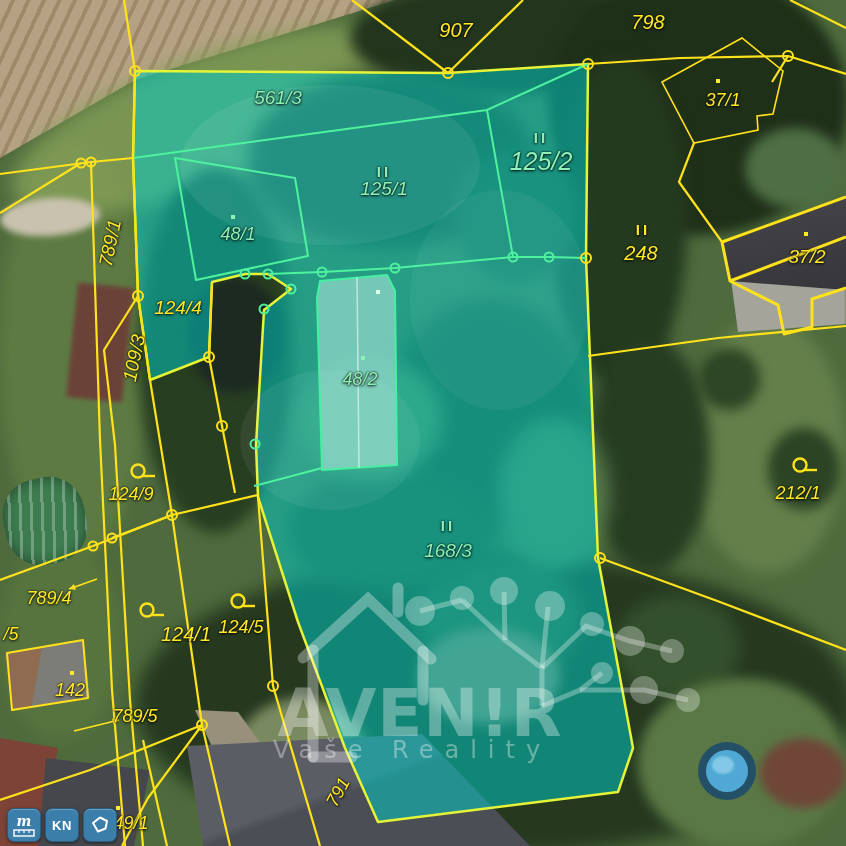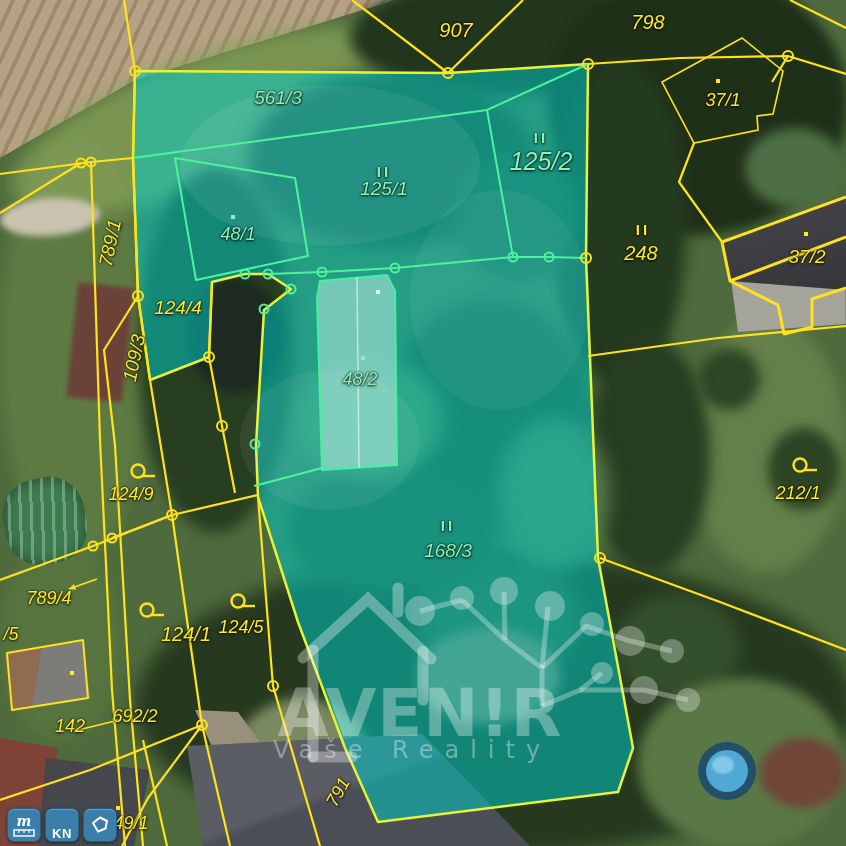--- a/index.html
+++ b/index.html
@@ -264,22 +264,22 @@
       <div class="lbl yellow" style="left: 641px; top: 253px; font-size: 20px;">248</div>
       <div class="lbl yellow" style="left: 807px; top: 256px; font-size: 19px; text-align: right;">37/2</div>
       <div class="lbl yellow" style="left: 798px; top: 493px; font-size: 18px;">212/1</div>
       <div class="lbl yellow" style="left: 110px; top: 243px; font-size: 19px; transform: translate(-50%, -50%) rotate(-78deg);">789/1</div>
       <div class="lbl yellow" style="left: 134px; top: 358px; font-size: 19px; transform: translate(-50%, -50%) rotate(-78deg);">109/3</div>
       <div class="lbl yellow" style="left: 178px; top: 307px; font-size: 19px; text-align: center;">124/4</div>
       <div class="lbl yellow" style="left: 131px; top: 494px; font-size: 18px;">124/9</div>
       <div class="lbl yellow" style="left: 49px; top: 598px; font-size: 18px;">789/4</div>
       <div class="lbl yellow" style="left: 11px; top: 634px; font-size: 18px;">/5</div>
       <div class="lbl yellow" style="left: 149px; top: 634px; font-size: 20px; margin-left: 37px;">124/1</div>
-      <div class="lbl yellow" style="left: 70px; top: 690px; font-size: 18px; margin-top: 36px;">142</div>
-      <div class="lbl yellow" style="left: 135px; top: 716px; font-size: 18px;">692/2</div>
+      <div class="lbl yellow" style="left: 70px; top: 690px; font-size: 18px;">142</div>
+      <div class="lbl yellow" style="left: 135px; top: 716px; font-size: 18px;">789/5</div>
       <div class="lbl yellow" style="left: 241px; top: 627px; font-size: 18px;">124/5</div>
       <div class="lbl yellow" style="left: 338px; top: 792px; font-size: 18px; transform: translate(-50%, -50%) rotate(-62deg);">791</div>
       <div class="lbl yellow" style="left: 131px; top: 823px; font-size: 18px;">49/1</div>
       <div class="lbl green" style="left: 278px; top: 97px; font-size: 19px;">561/3</div>
       <div class="lbl green marker" style="left: 384px; top: 171px; font-size: 15px;">II</div>
       <div class="lbl green" style="left: 384px; top: 188px; font-size: 19px;">125/1</div>
       <div class="lbl green marker" style="left: 541px; top: 137px; font-size: 15px;">II</div>
       <div class="lbl green" style="left: 541px; top: 161px; font-size: 25px;">125/2</div>
       <div class="lbl green" style="left: 238px; top: 234px; font-size: 18px;">48/1</div>
       <div class="lbl green" style="left: 360px; top: 379px; font-size: 18px;">48/2</div>
@@ -287,21 +287,21 @@
       <div class="lbl green" style="left: 448px; top: 550px; font-size: 19px;">168/3</div>
     </div>
 
   <div class="mapbtn" style="left:7px;">
     <span class="m-glyph">m</span>
     <svg width="22" height="8" viewBox="0 0 22 8">
       <rect x="1" y="1" width="20" height="6" fill="none" stroke="#fff" stroke-width="1.4"></rect>
       <path d="M6,1 L6,4 M11,1 L11,4 M16,1 L16,4" stroke="#fff" stroke-width="1.2"></path>
     </svg>
   </div>
-  <div class="mapbtn" style="left:45px;justify-content:flex-end;">
+  <div class="mapbtn" style="left:45px;">
     <span class="txt">KN</span>
   </div>
   <div class="mapbtn" style="left:83px;">
     <svg width="20" height="20" viewBox="0 0 20 20">
       <path d="M3,8 L10,2.5 L17,6 L15.5,13.5 L8,16.5 Z" fill="none" stroke="#fff" stroke-width="2" stroke-linejoin="round"></path>
     </svg>
   </div>
 </div>
 
 </body></html>

